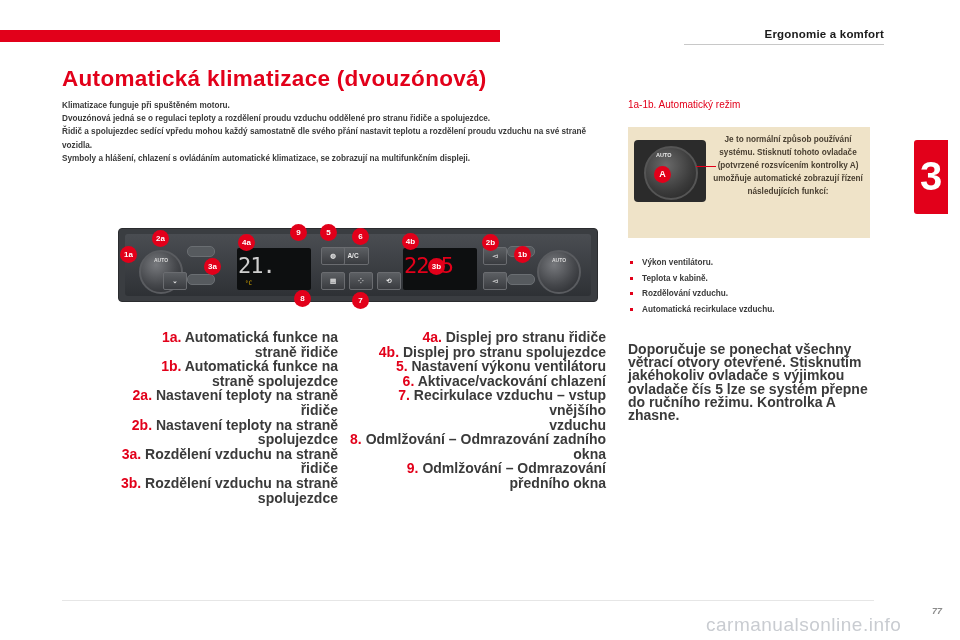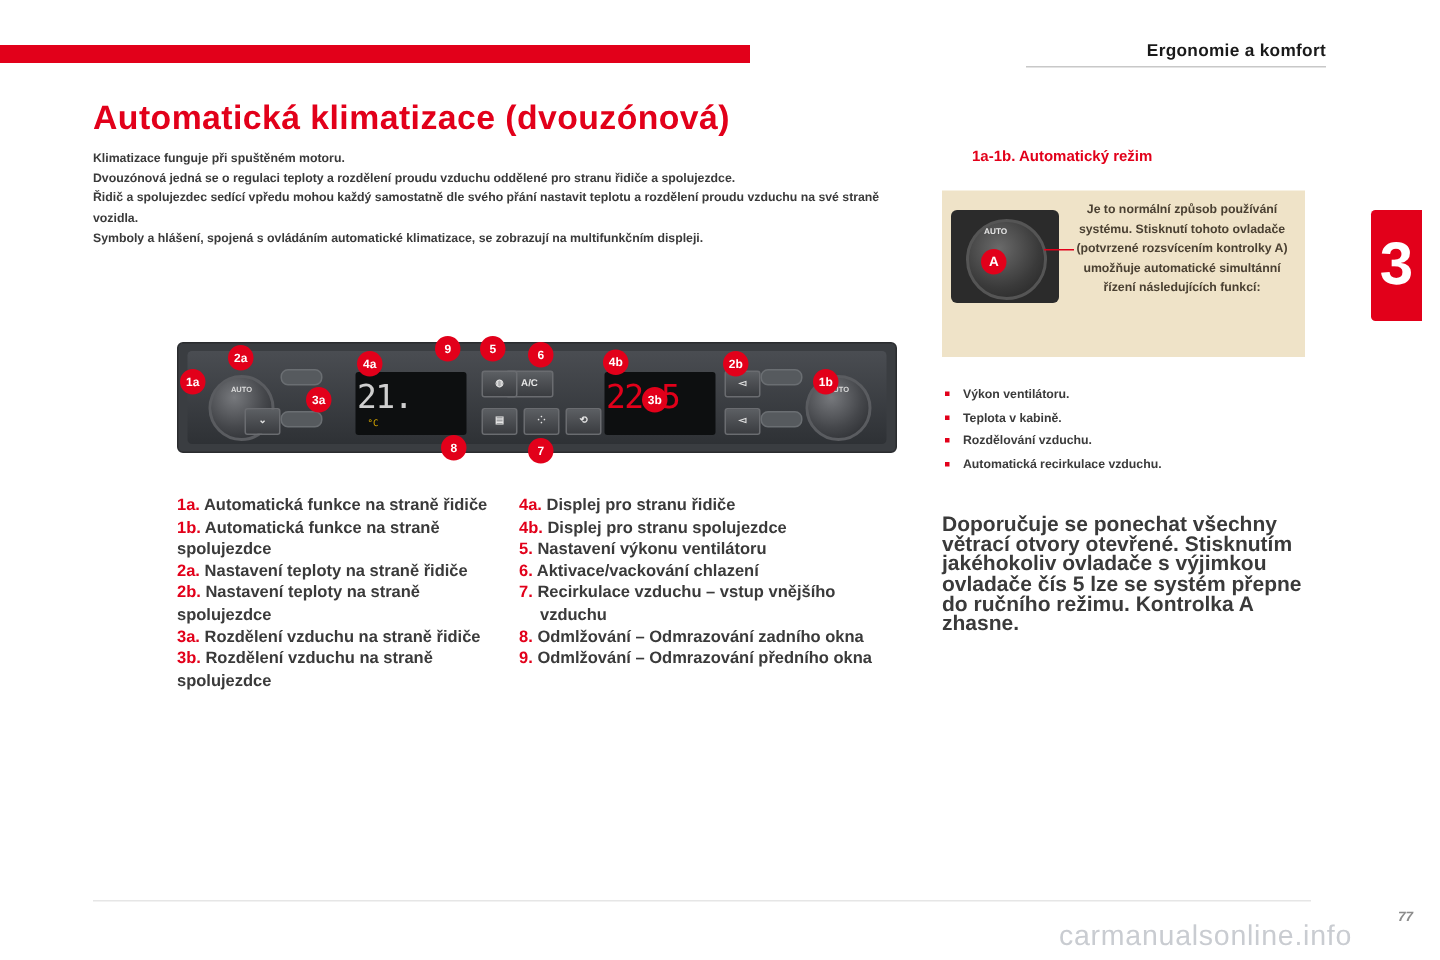--- a/index.html
+++ b/index.html
@@ -80,23 +80,23 @@
     width: 545px;
     font-size: 8.2px;
     line-height: 13.2px;
     color: #3a3a3a;
     font-weight: bold;
   }
   .intro p { margin: 0; }
   
   .right-title {
     position: absolute;
-    left: 648px; top: 99px;
+    left: 628px; top: 99px;
     font-size: 10px;
-    font-weight: bold;
+    font-weight: normal;
     color: #e2001a;
   }
   .right-box {
     position: absolute;
     left: 628px; top: 127px;
     width: 242px; height: 111px;
     background: #efe3c8;
   }
   .right-box-text {
     position: absolute;
@@ -270,24 +270,25 @@
     color: #ffffff;
     font-size: 8px;
     font-weight: bold;
     text-align: center;
     line-height: 17px;
     z-index: 5;
   }
   
   .legend {
     position: absolute;
-    font-size: 11px;
+    font-size: 14px;
     line-height: 14.6px;
     color: #3a3a3a;
     font-weight: bold;
+    text-align: right;
   }
   .legend-left { left: 118px; top: 330px; width: 220px; }
   .legend-right { left: 346px; top: 330px; width: 260px; }
   .legend .idx { color: #e2001a; }
   .legend .ind { display: block; padding-left: 14px; }
   
   .watermark {
     position: absolute;
     left: 690px; top: 614px;
     font-size: 19px;
@@ -322,21 +323,21 @@
 
   <div class="chapter-tab"></div>
   <div class="chapter-num">3</div>
 
   <div class="title">Automatická klimatizace (dvouzónová)</div>
 
   <div class="intro">
     <p>Klimatizace funguje při spuštěném motoru.</p>
     <p>Dvouzónová jedná se o regulaci teploty a rozdělení proudu vzduchu oddělené pro stranu řidiče a spolujezdce.</p>
     <p>Řidič a spolujezdec sedící vpředu mohou každý samostatně dle svého přání nastavit teplotu a rozdělení proudu vzduchu na své straně vozidla.</p>
-    <p>Symboly a hlášení, spojená s ovládáním automatické klimatizace, se zobrazují na multifunkčním displeji.</p>
+    <p>Symboly a hlášení, chlazení s ovládáním automatické klimatizace, se zobrazují na multifunkčním displeji.</p>
   </div>
 
   <div class="panel">
     <div class="panel-inner">
 
       <div class="knob knob-l">
         <div class="knob-label">AUTO</div>
       </div>
       <div class="knob knob-r">
         <div class="knob-label">AUTO</div>
@@ -369,21 +370,21 @@
 
   <div class="marker" style="left:120px; top:246px;">1a</div>
   <div class="marker" style="left:152px; top:230px;">2a</div>
   <div class="marker" style="left:204px; top:258px;">3a</div>
   <div class="marker" style="left:238px; top:234px;">4a</div>
   <div class="marker" style="left:290px; top:224px;">9</div>
   <div class="marker" style="left:320px; top:224px;">5</div>
   <div class="marker" style="left:352px; top:228px;">6</div>
   <div class="marker" style="left:402px; top:233px;">4b</div>
   <div class="marker" style="left:482px; top:234px;">2b</div>
-  <div class="marker" style="left:514px; top:246px;margin-left:28px;">1b</div>
+  <div class="marker" style="left:514px; top:246px;">1b</div>
   <div class="marker" style="left:428px; top:258px;">3b</div>
   <div class="marker" style="left:294px; top:290px;">8</div>
   <div class="marker" style="left:352px; top:292px;">7</div>
 
   <div class="legend legend-left">
     <div><span class="idx">1a.</span> <span>Automatická funkce na straně řidiče</span></div>
     <div><span class="idx">1b.</span> <span>Automatická funkce na straně spolujezdce</span></div>
     <div><span class="idx">2a.</span> <span>Nastavení teploty na straně řidiče</span></div>
     <div><span class="idx">2b.</span> <span>Nastavení teploty na straně spolujezdce</span></div>
     <div><span class="idx">3a.</span> <span>Rozdělení vzduchu na straně řidiče</span></div>
@@ -401,21 +402,21 @@
   </div>
 
   <div class="right-title">1a-1b. Automatický režim</div>
   <div class="right-box"></div>
   <div class="dial">
     <div class="dial-ring"></div>
     <div class="dial-auto">AUTO</div>
     <div class="dial-a">A</div>
   </div>
   <div class="dial-callout" style="left:696px; top:166px; width:20px;"></div>
-  <div class="right-box-text">Je to normální způsob používání systému. Stisknutí tohoto ovladače (potvrzené rozsvícením kontrolky A) umožňuje automatické simultánní řízení následujících funkcí:</div>
+  <div class="right-box-text">Je to normální způsob používání systému. Stisknutí tohoto ovladače (potvrzené rozsvícením kontrolky A) umožňuje automatické zobrazují řízení následujících funkcí:</div>
 
   <div class="bullets">
     <div class="b">Výkon ventilátoru.</div>
     <div class="b">Teplota v kabině.</div>
     <div class="b">Rozdělování vzduchu.</div>
     <div class="b">Automatická recirkulace vzduchu.</div>
   </div>
 
   <div class="right-note">Doporučuje se ponechat všechny větrací otvory otevřené. Stisknutím jakéhokoliv ovladače s výjimkou ovladače čís 5 lze se systém přepne do ručního režimu. Kontrolka A zhasne.</div>
 

